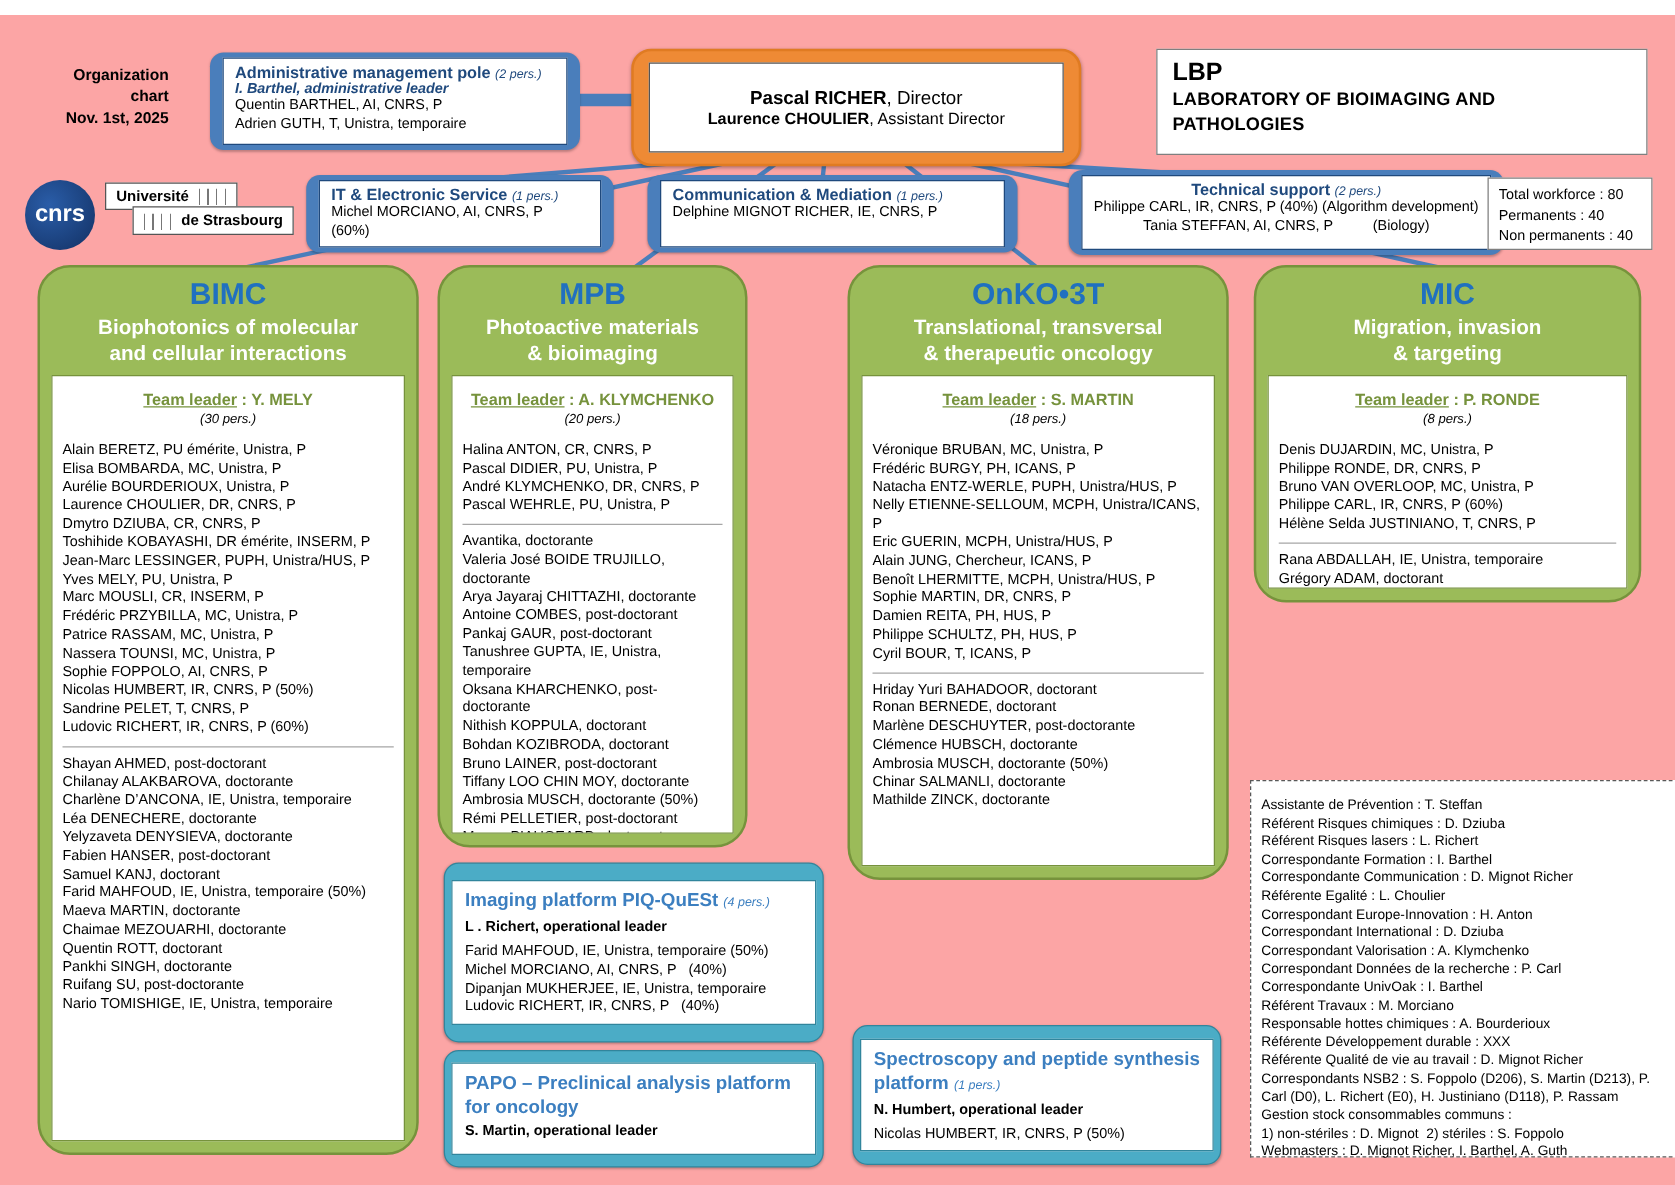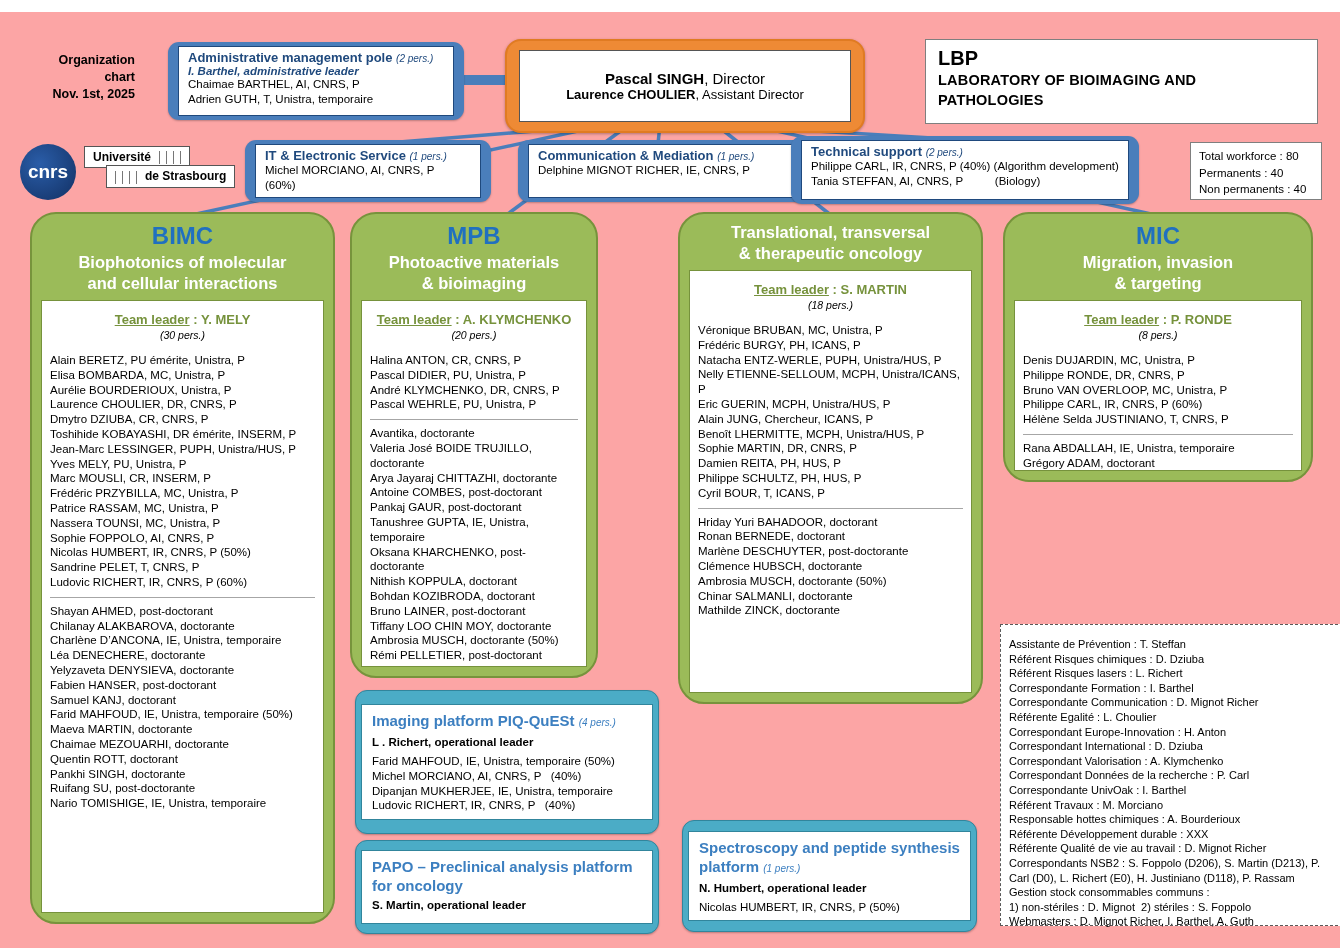--- a/index.html
+++ b/index.html
@@ -73,29 +73,29 @@
 
   <div class="abs org-title pre" style="left:40px;top:40px;width:95px;">Organization
 chart
 Nov. 1st, 2025</div>
 
   <div class="abs blue-pill" style="left:168px;top:30px;width:296px;height:78px;">
     <div class="pill-inner">
       <div class="box-title"><span>Administrative management pole</span> <span class="pers-i">(2 pers.)</span></div>
       <div class="leader-it">I. Barthel, administrative leader</div>
       <div>
-          <div class="m">Chaimae BARTHEL, AI, CNRS, P</div>
+          <div class="m">Quentin BARTHEL, AI, CNRS, P</div>
           <div class="m">Adrien GUTH, T, Unistra, temporaire</div>
         </div>
     </div>
   </div>
 
   <div class="abs orange-frame" style="left:505px;top:27px;width:356px;height:90px;">
     <div class="orange-inner">
-      <div class="dir-l1"><span class="b">Pascal SINGH</span><span>, Director</span></div>
+      <div class="dir-l1"><span class="b">Pascal RICHER</span><span>, Director</span></div>
       <div class="dir-l2"><span class="b">Laurence CHOULIER</span><span>, Assistant Director</span></div>
     </div>
   </div>
 
   <div class="abs plain" style="left:925px;top:27px;width:393px;height:85px;padding:6px 12px;box-sizing:border-box;">
     <div class="lbp-l1">LBP</div>
     <div class="lbp-l2">LABORATORY OF BIOIMAGING AND PATHOLOGIES</div>
   </div>
 
   <div class="abs cnrs" style="left:20px;top:132px;">
@@ -117,21 +117,21 @@
 
   <div class="abs blue-pill" style="left:518px;top:128px;width:296px;height:62px;">
     <div class="pill-inner">
       <div class="box-title"><span>Communication &amp; Mediation</span> <span class="pers-i">(1 pers.)</span></div>
       <div>
           <div class="m">Delphine MIGNOT RICHER, IE, CNRS, P</div>
         </div>
     </div>
   </div>
 
-  <div class="abs blue-pill" style="left:791px;top:124px;width:348px;height:68px;">
+  <div class="abs blue-pill" style="left:855px;top:124px;width:348px;height:68px;text-align:center;">
     <div class="pill-inner">
       <div class="box-title"><span>Technical support</span> <span class="pers-i">(2 pers.)</span></div>
       <div>
           <div class="m">Philippe CARL, IR, CNRS, P (40%) (Algorithm development)</div>
           <div class="m">Tania STEFFAN, AI, CNRS, P          (Biology)</div>
         </div>
     </div>
   </div>
 
   <div class="abs plain" style="left:1190px;top:130px;width:132px;height:58px;padding:5px 8px;box-sizing:border-box;">
@@ -215,20 +215,21 @@
           <div class="m">Tiffany LOO CHIN MOY, doctorante</div>
           <div class="m">Ambrosia MUSCH, doctorante (50%)</div>
           <div class="m">Rémi PELLETIER, post-doctorant</div>
           <div class="m">Manon PIAUGEARD, doctorante</div>
           <div class="m">Martijn VISSER, doctorant</div>
         </div>
     </div>
   </div>
 
   <div class="abs team" style="left:678px;top:200px;width:305px;height:492px;">
+    <div class="team-name">OnKO•3T</div>
     <div class="team-subtitle pre">Translational, transversal
 &amp; therapeutic oncology</div>
     <div class="team-body">
       <div class="leader-line"><span class="ul">Team leader</span><span> : S. MARTIN</span></div>
       <div class="pers-line">(18 pers.)</div>
       <div class="members">
           <div class="m">Véronique BRUBAN, MC, Unistra, P</div>
           <div class="m">Frédéric BURGY, PH, ICANS, P</div>
           <div class="m">Natacha ENTZ-WERLE, PUPH, Unistra/HUS, P</div>
           <div class="m">Nelly ETIENNE-SELLOUM, MCPH, Unistra/ICANS, P</div>

